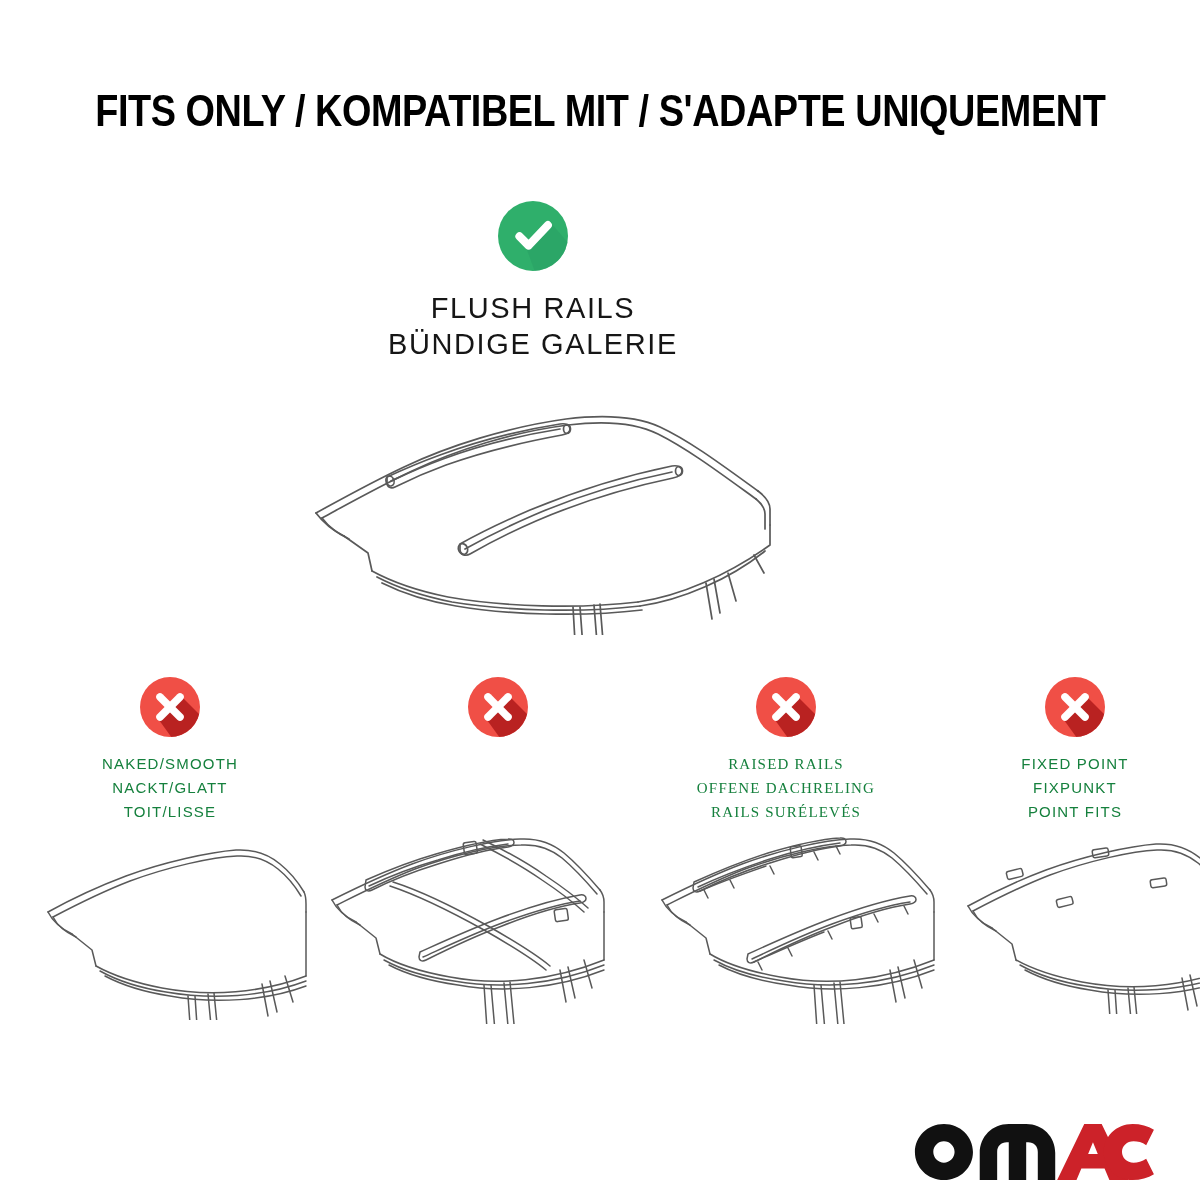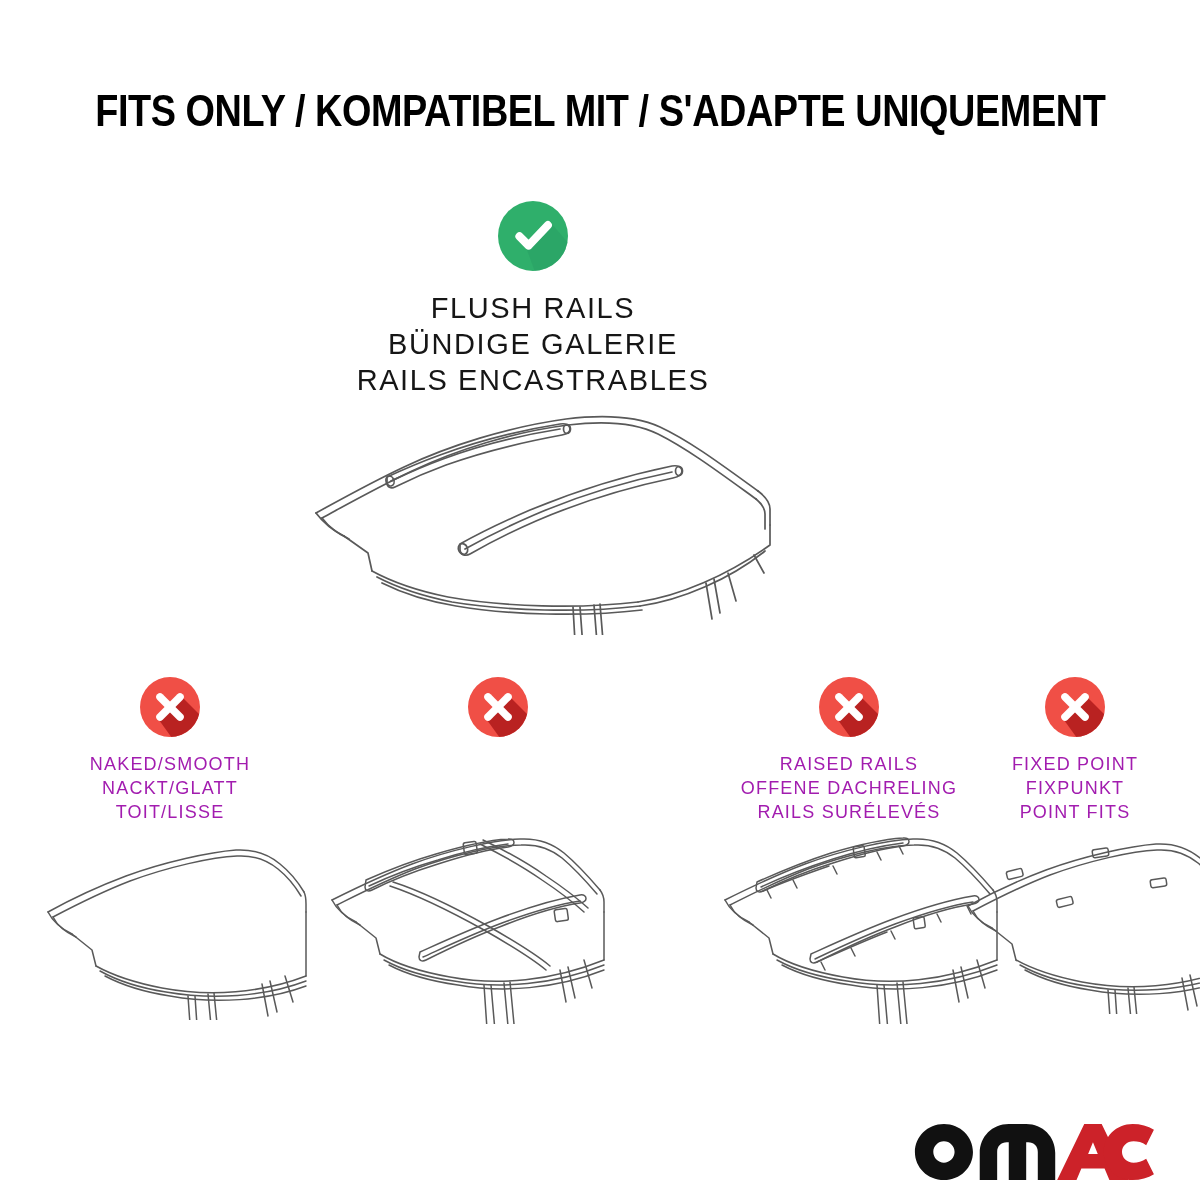--- a/index.html
+++ b/index.html
@@ -84,38 +84,38 @@
   }
   .col {
     position: absolute;
     top: 0;
     text-align: center;
   }
   .col-badge { width: 62px; height: 62px; margin: 0 auto; }
 
   .col-labels {
     margin-top: 14px;
-    font-size: 18px;
+    font-size: 15px;
     line-height: 24px;
     letter-spacing: 1.2px;
-    color: #a21caf;
+    color: #15803d;
     font-weight: 400;
   }
   .col-labels div { white-space: nowrap; }
 
   .col-art {
     position: absolute;
     left: 0;
     width: 100%;
   }
   .col-art svg { display: block; width: 100%; height: auto; }
 
   #col-0 { left: 40px;  width: 260px; }
   #col-1 { left: 300px; width: 395px; }
-  #col-2 { left: 711px; width: 276px; }
+  #col-2 { left: 648px; width: 276px; font-family: Liberation Serif, serif; }
   #col-3 { left: 960px; width: 230px; }
 
   #col-0 .col-art { top: 164px; left: 0px;   width: 268px; }
   #col-1 .col-art { top: 148px; left: 8px;   width: 300px; }
   #col-2 .col-art { top: 148px; left: -10px; width: 300px; }
   #col-3 .col-art { top: 158px; left: 0px;   width: 268px; }
 
   
   #logo {
     position: absolute;
@@ -145,21 +145,20 @@
       <g clip-path="url(#heroClip)">
         <path d="M25 36 L33 44 L54 23 L72 44 L72 72 L38 72 Z" fill="#2AA265" opacity="0.65"></path>
       </g>
       <path d="M22.5 36.4 L31.6 45.5 L50.8 25.2" fill="none" stroke="#ffffff" stroke-width="8.2" stroke-linecap="round" stroke-linejoin="round"></path>
     </svg>
   </div>
 
   <div id="hero-labels">
     <div>FLUSH RAILS</div>
     <div>BÜNDIGE GALERIE</div>
-    <div>RAILS ENCASTRABLES</div>
   </div>
 
   <div id="hero-art">
     <svg viewBox="0 0 470 230" xmlns="http://www.w3.org/2000/svg">
       <g fill="none" stroke="#595959" stroke-width="1.7" stroke-linecap="round" stroke-linejoin="round">
 
         <path d="M8 108 C 30 96 62 78 96 62 C 140 41 200 22 258 14 C 300 9 330 12 352 22
                  C 382 36 414 60 450 86"></path>
         <path d="M14 113 C 38 100 70 82 104 66 C 148 45 205 27 260 20 C 300 15 330 19 350 29
                  C 380 44 412 68 448 94"></path>

